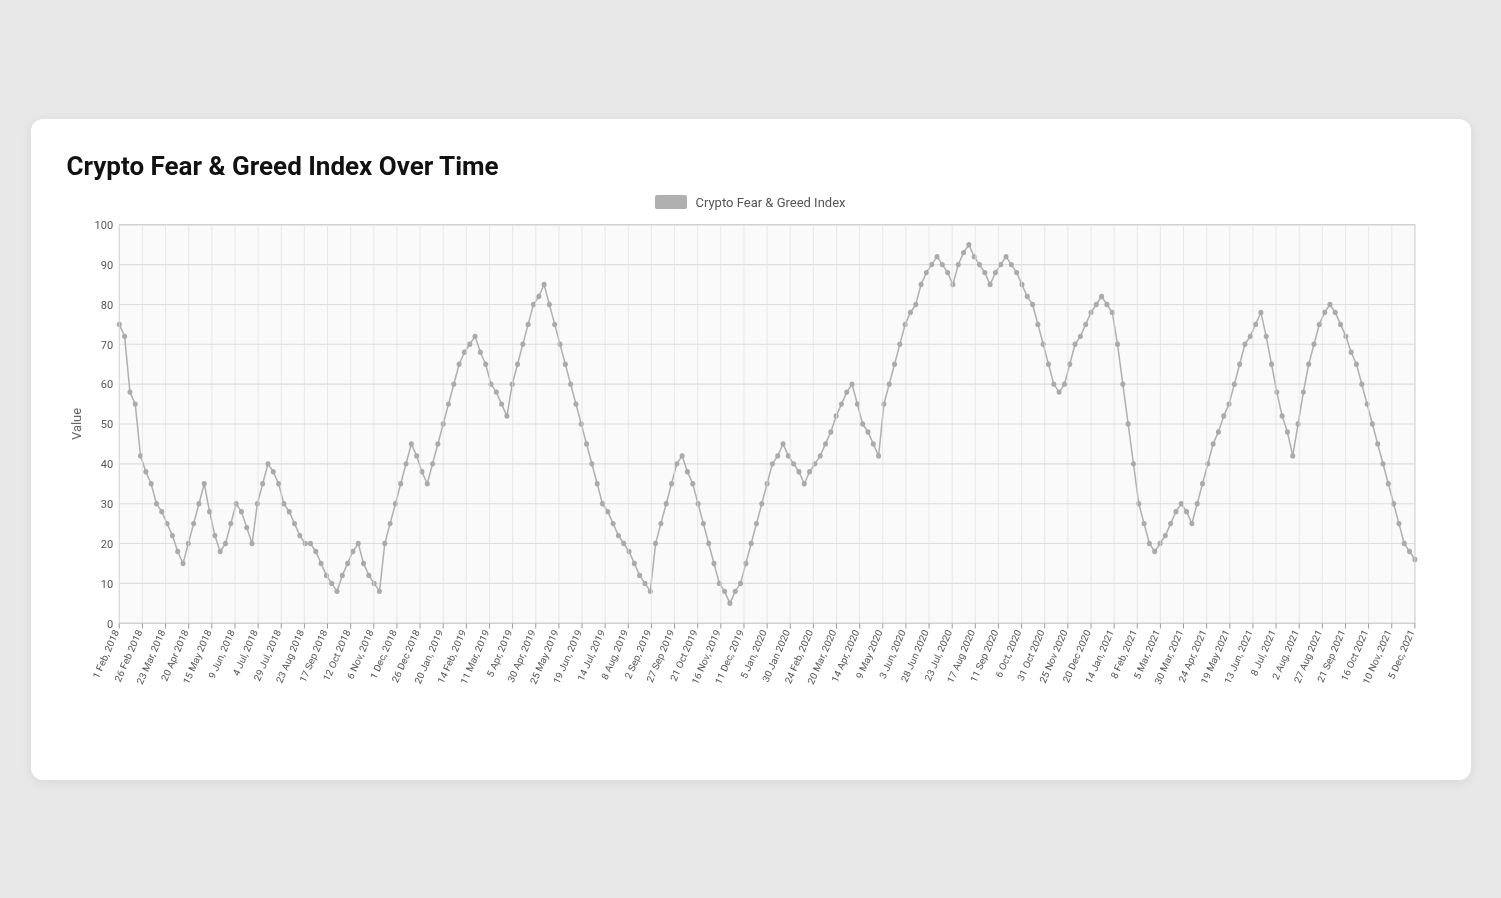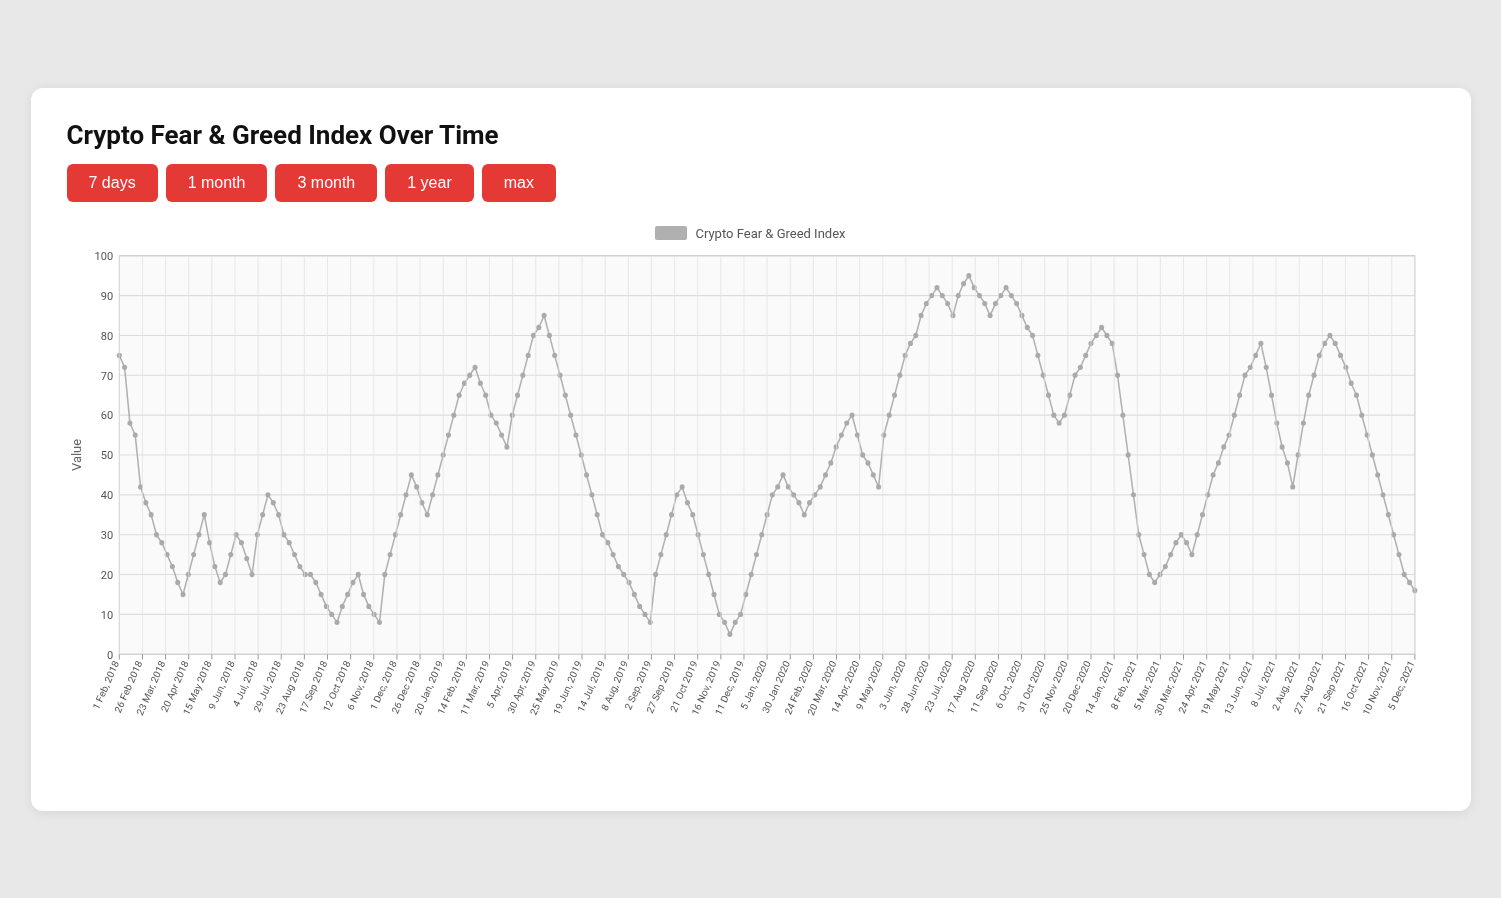--- a/index.html
+++ b/index.html
@@ -72,27 +72,20 @@
       height: 100%;
       overflow: visible;
     }
   </style>
 </head>
 <body>
 
 <div class="card">
   <h1>Crypto Fear &amp; Greed Index Over Time</h1>
 
-  <div class="btn-group">
-    <button class="btn">7 days</button>
-    <button class="btn">1 month</button>
-    <button class="btn">3 month</button>
-    <button class="btn">1 year</button>
-    <button class="btn">max</button>
-  </div>
 
   <div class="legend">
     <span class="legend-swatch"></span>
     <span>Crypto Fear &amp; Greed Index</span>
   </div>
 
   <div class="chart-area">
     <svg class="chart" viewBox="0 0 1360 520" preserveAspectRatio="none" id="main-chart">
 
     <rect x="0" y="0" width="1360" height="520" fill="#fff"></rect>

